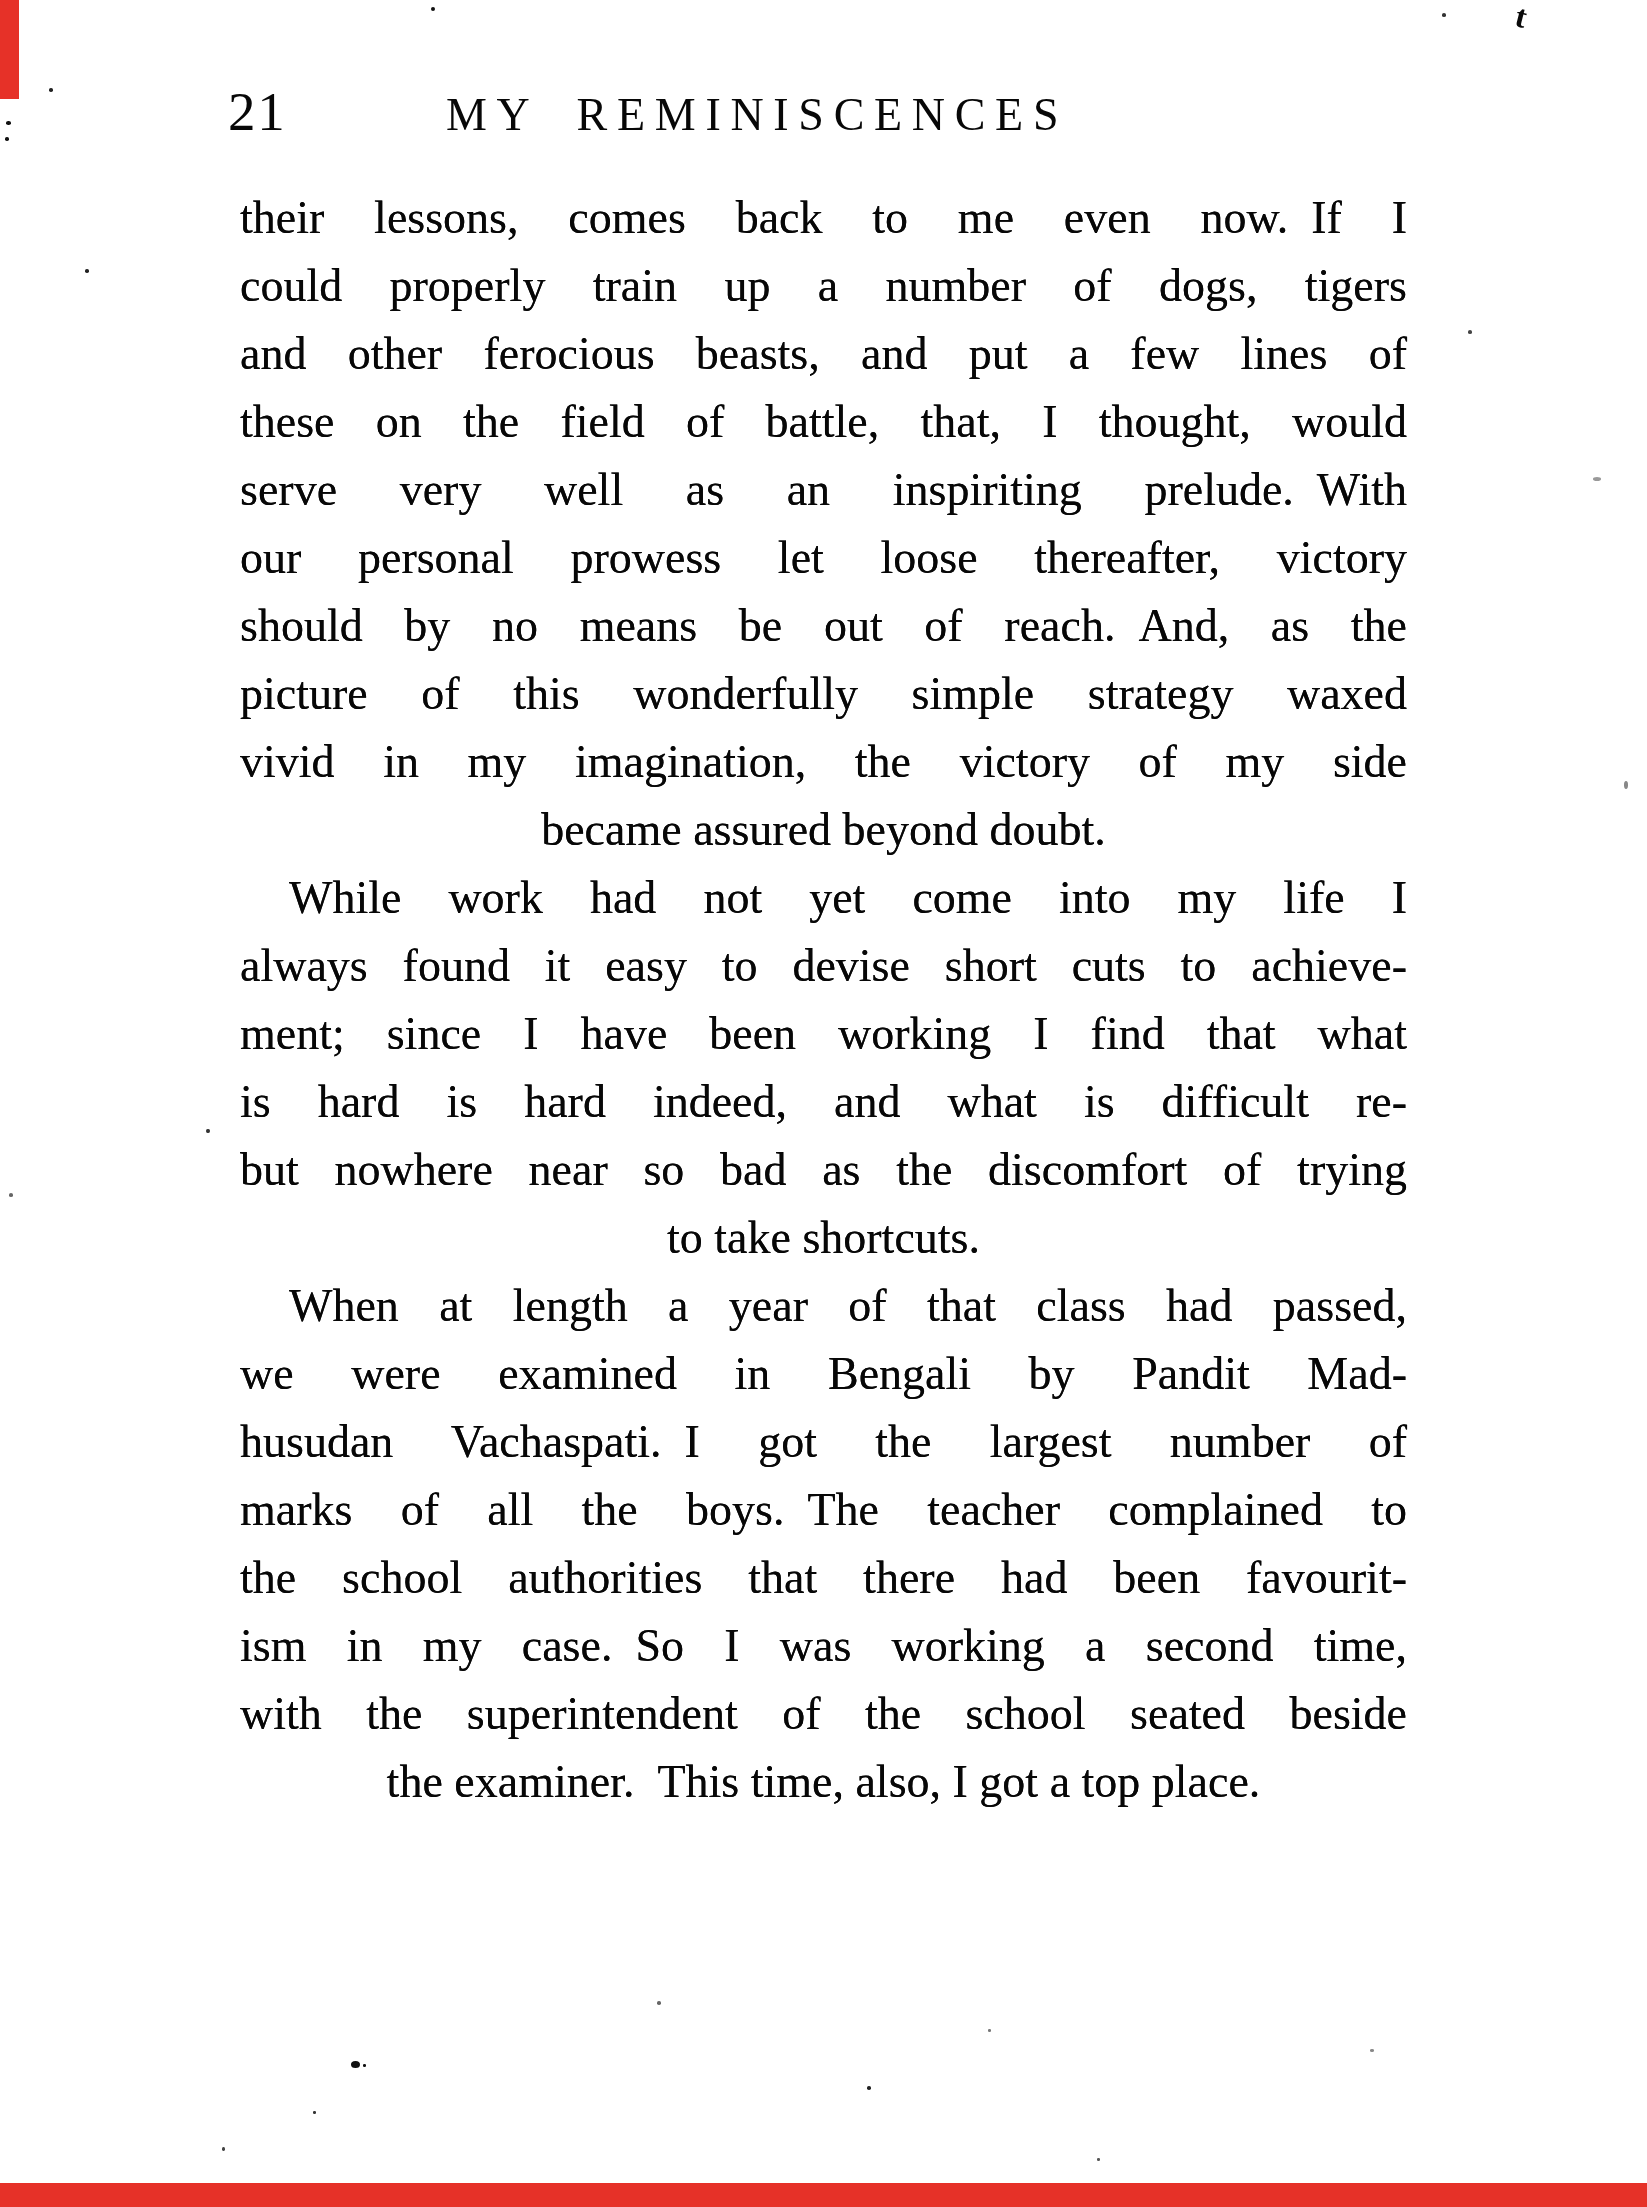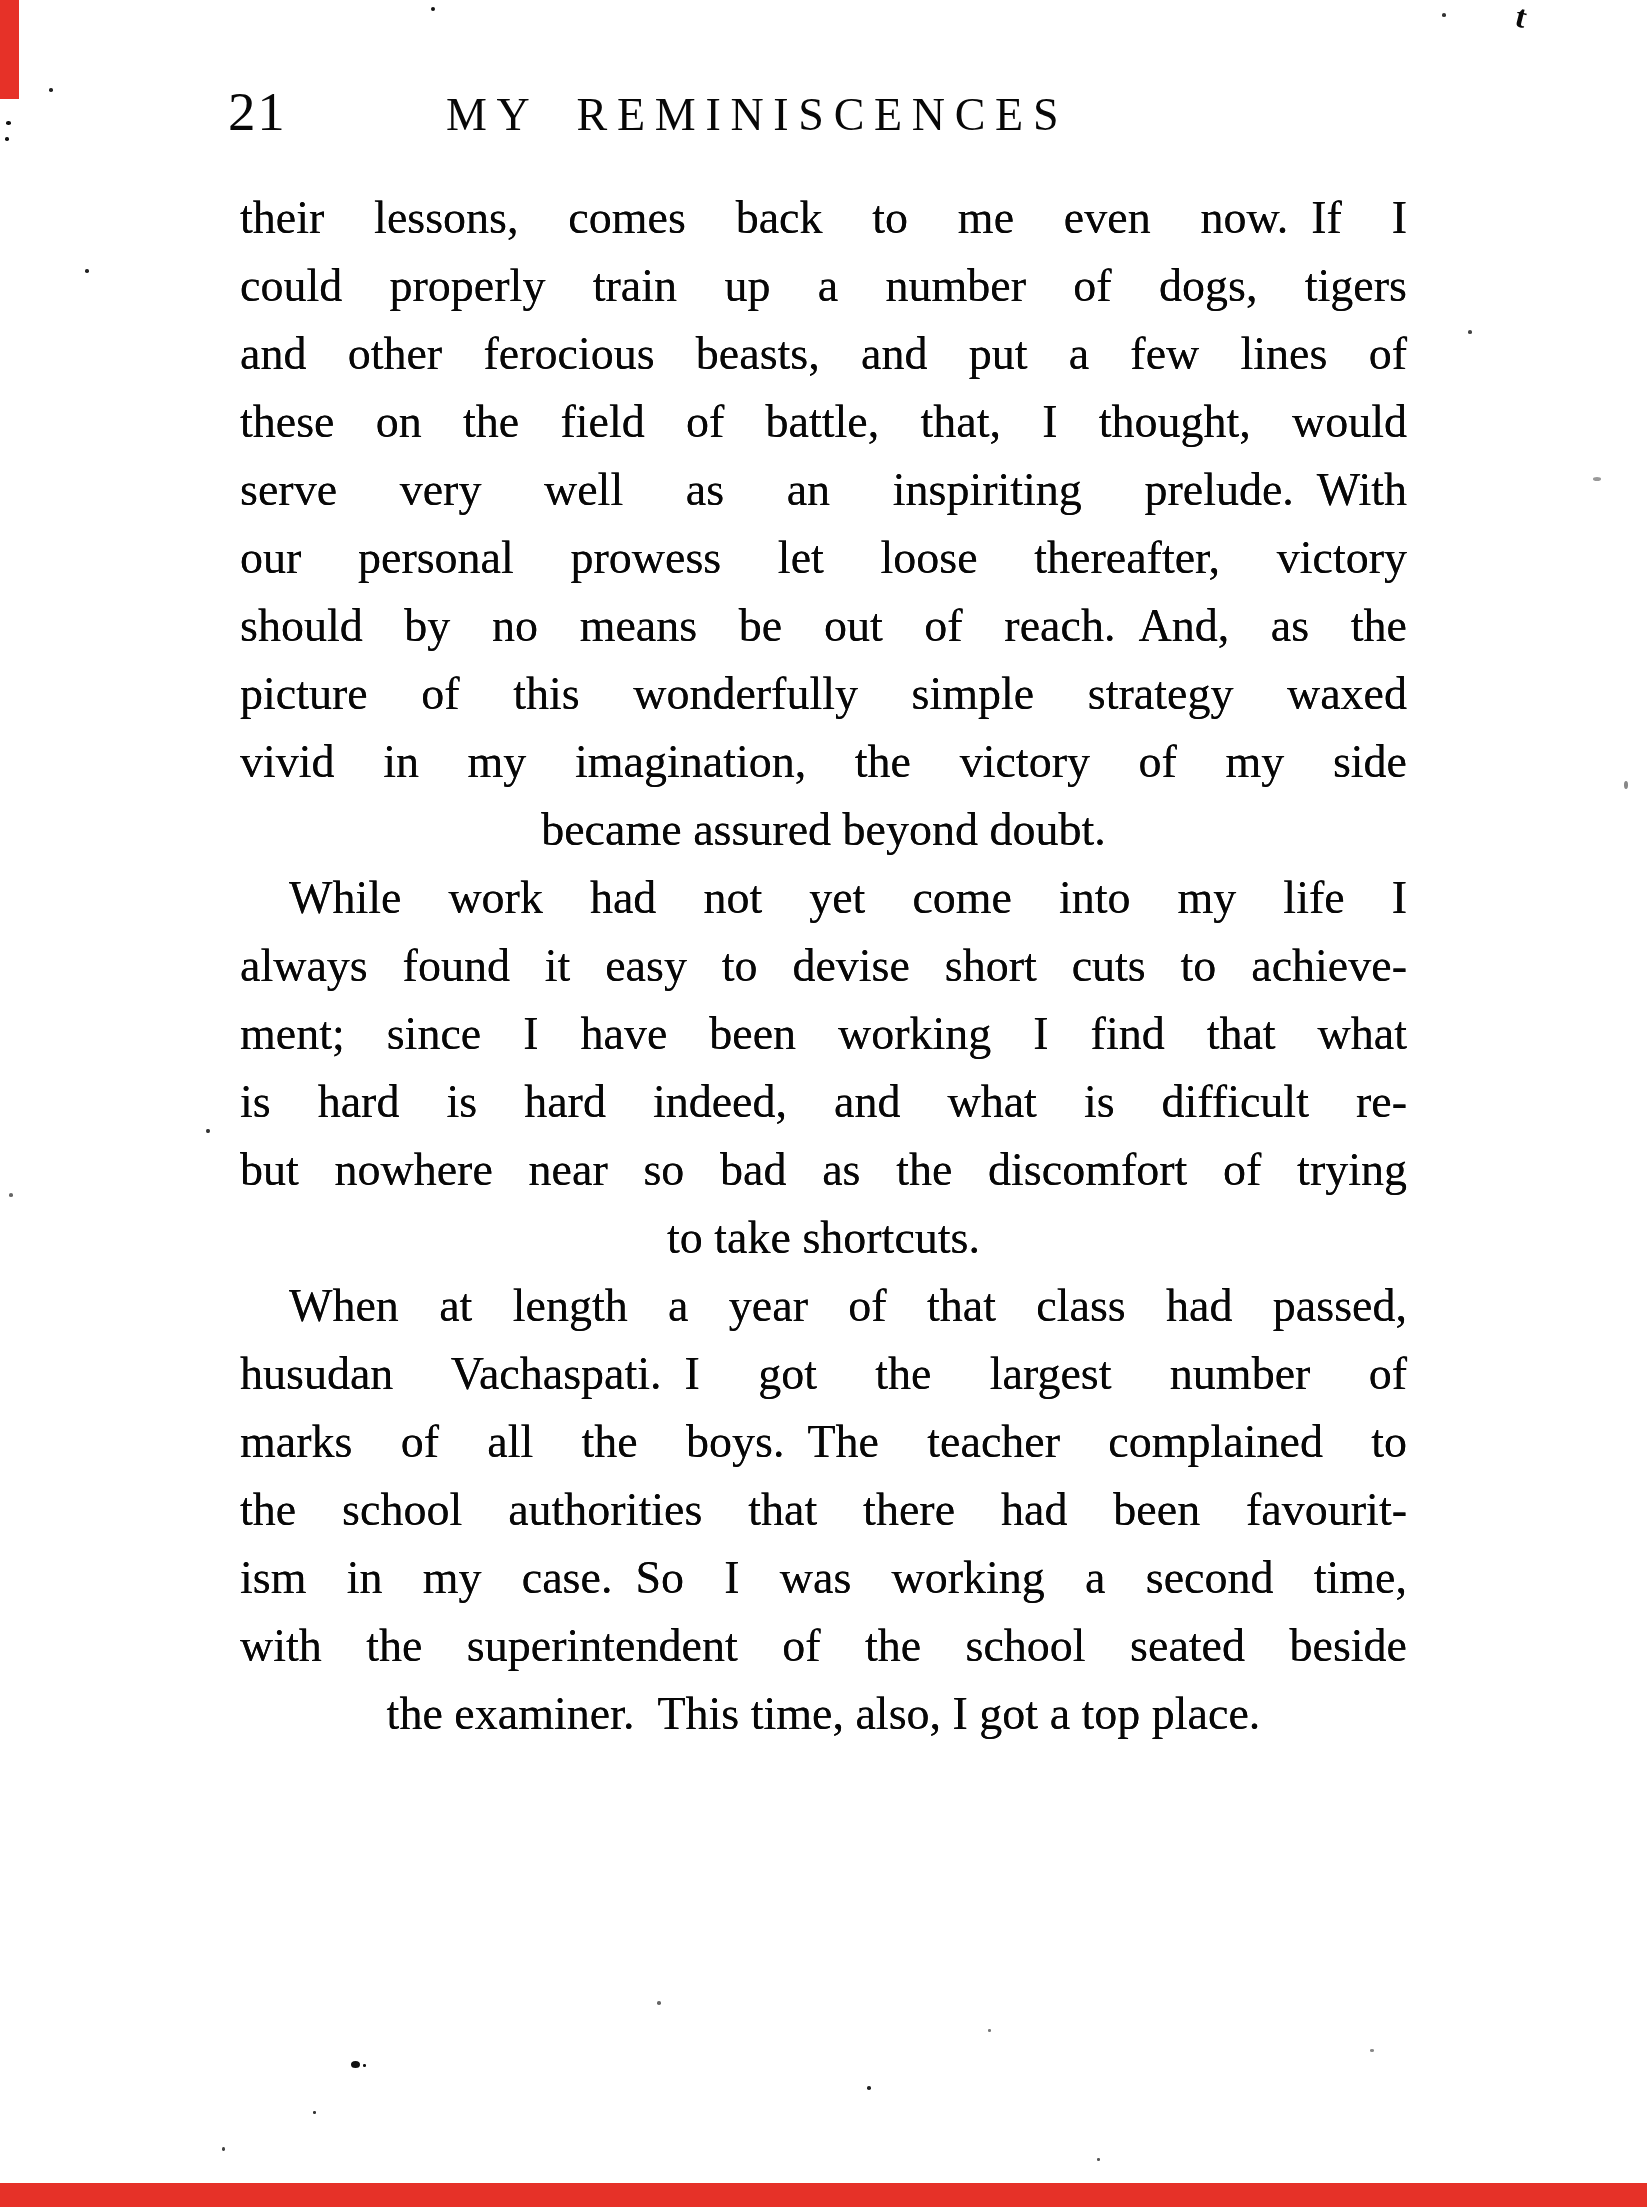--- a/index.html
+++ b/index.html
@@ -84,20 +84,21 @@
       <div class="line j">picture of this wonderfully simple strategy waxed</div>
       <div class="line j">vivid in my imagination, the victory of my side</div>
       <div class="line">became assured beyond doubt.</div>
       <div class="line j ind">While work had not yet come into my life I</div>
       <div class="line j">always found it easy to devise short cuts to achieve-</div>
       <div class="line j">ment; since I have been working I find that what</div>
       <div class="line j">is hard is hard indeed, and what is difficult re-</div>
       <div class="line j">but nowhere near so bad as the discomfort of trying</div>
       <div class="line">to take shortcuts.</div>
       <div class="line j ind">When at length a year of that class had passed,</div>
+      <div class="line j">we were examined in Bengali by Pandit Mad-</div>
       <div class="line j">husudan Vachaspati. I got the largest number of</div>
       <div class="line j">marks of all the boys. The teacher complained to</div>
       <div class="line j">the school authorities that there had been favourit-</div>
       <div class="line j">ism in my case. So I was working a second time,</div>
       <div class="line j">with the superintendent of the school seated beside</div>
       <div class="line">the examiner. This time, also, I got a top place.</div>
     </div>
 
   <div class="mark-t">t</div>
 

